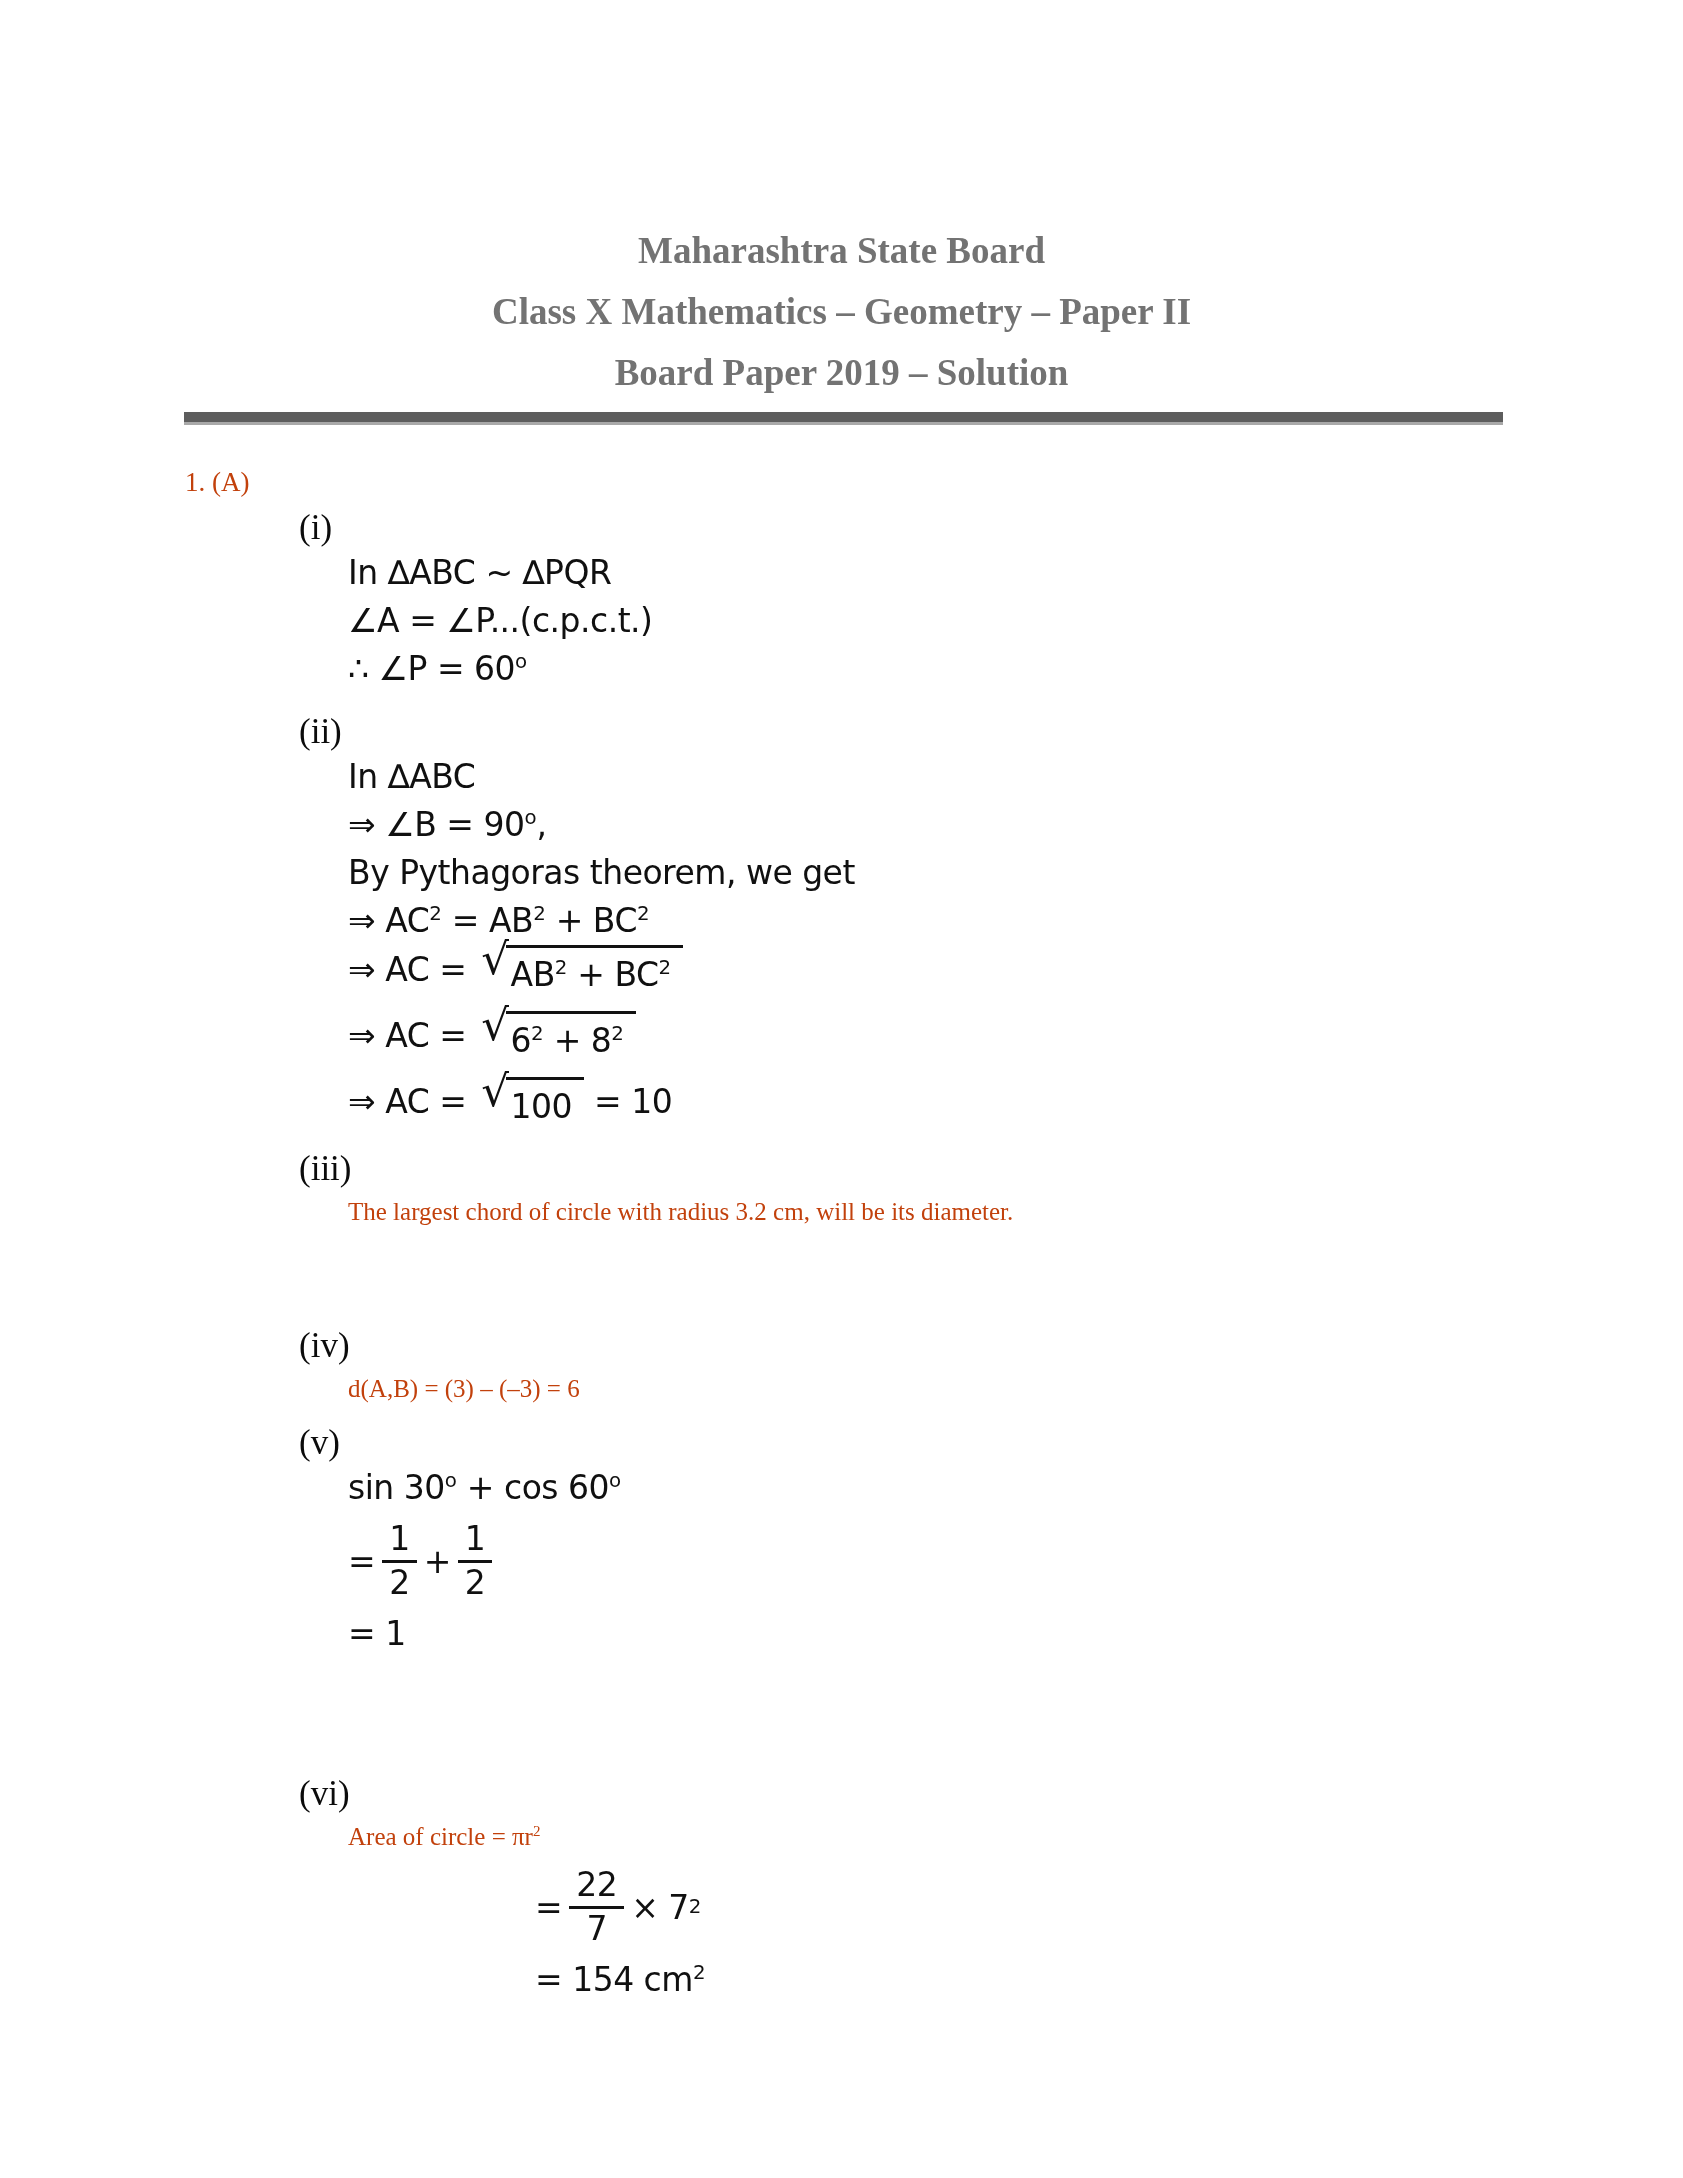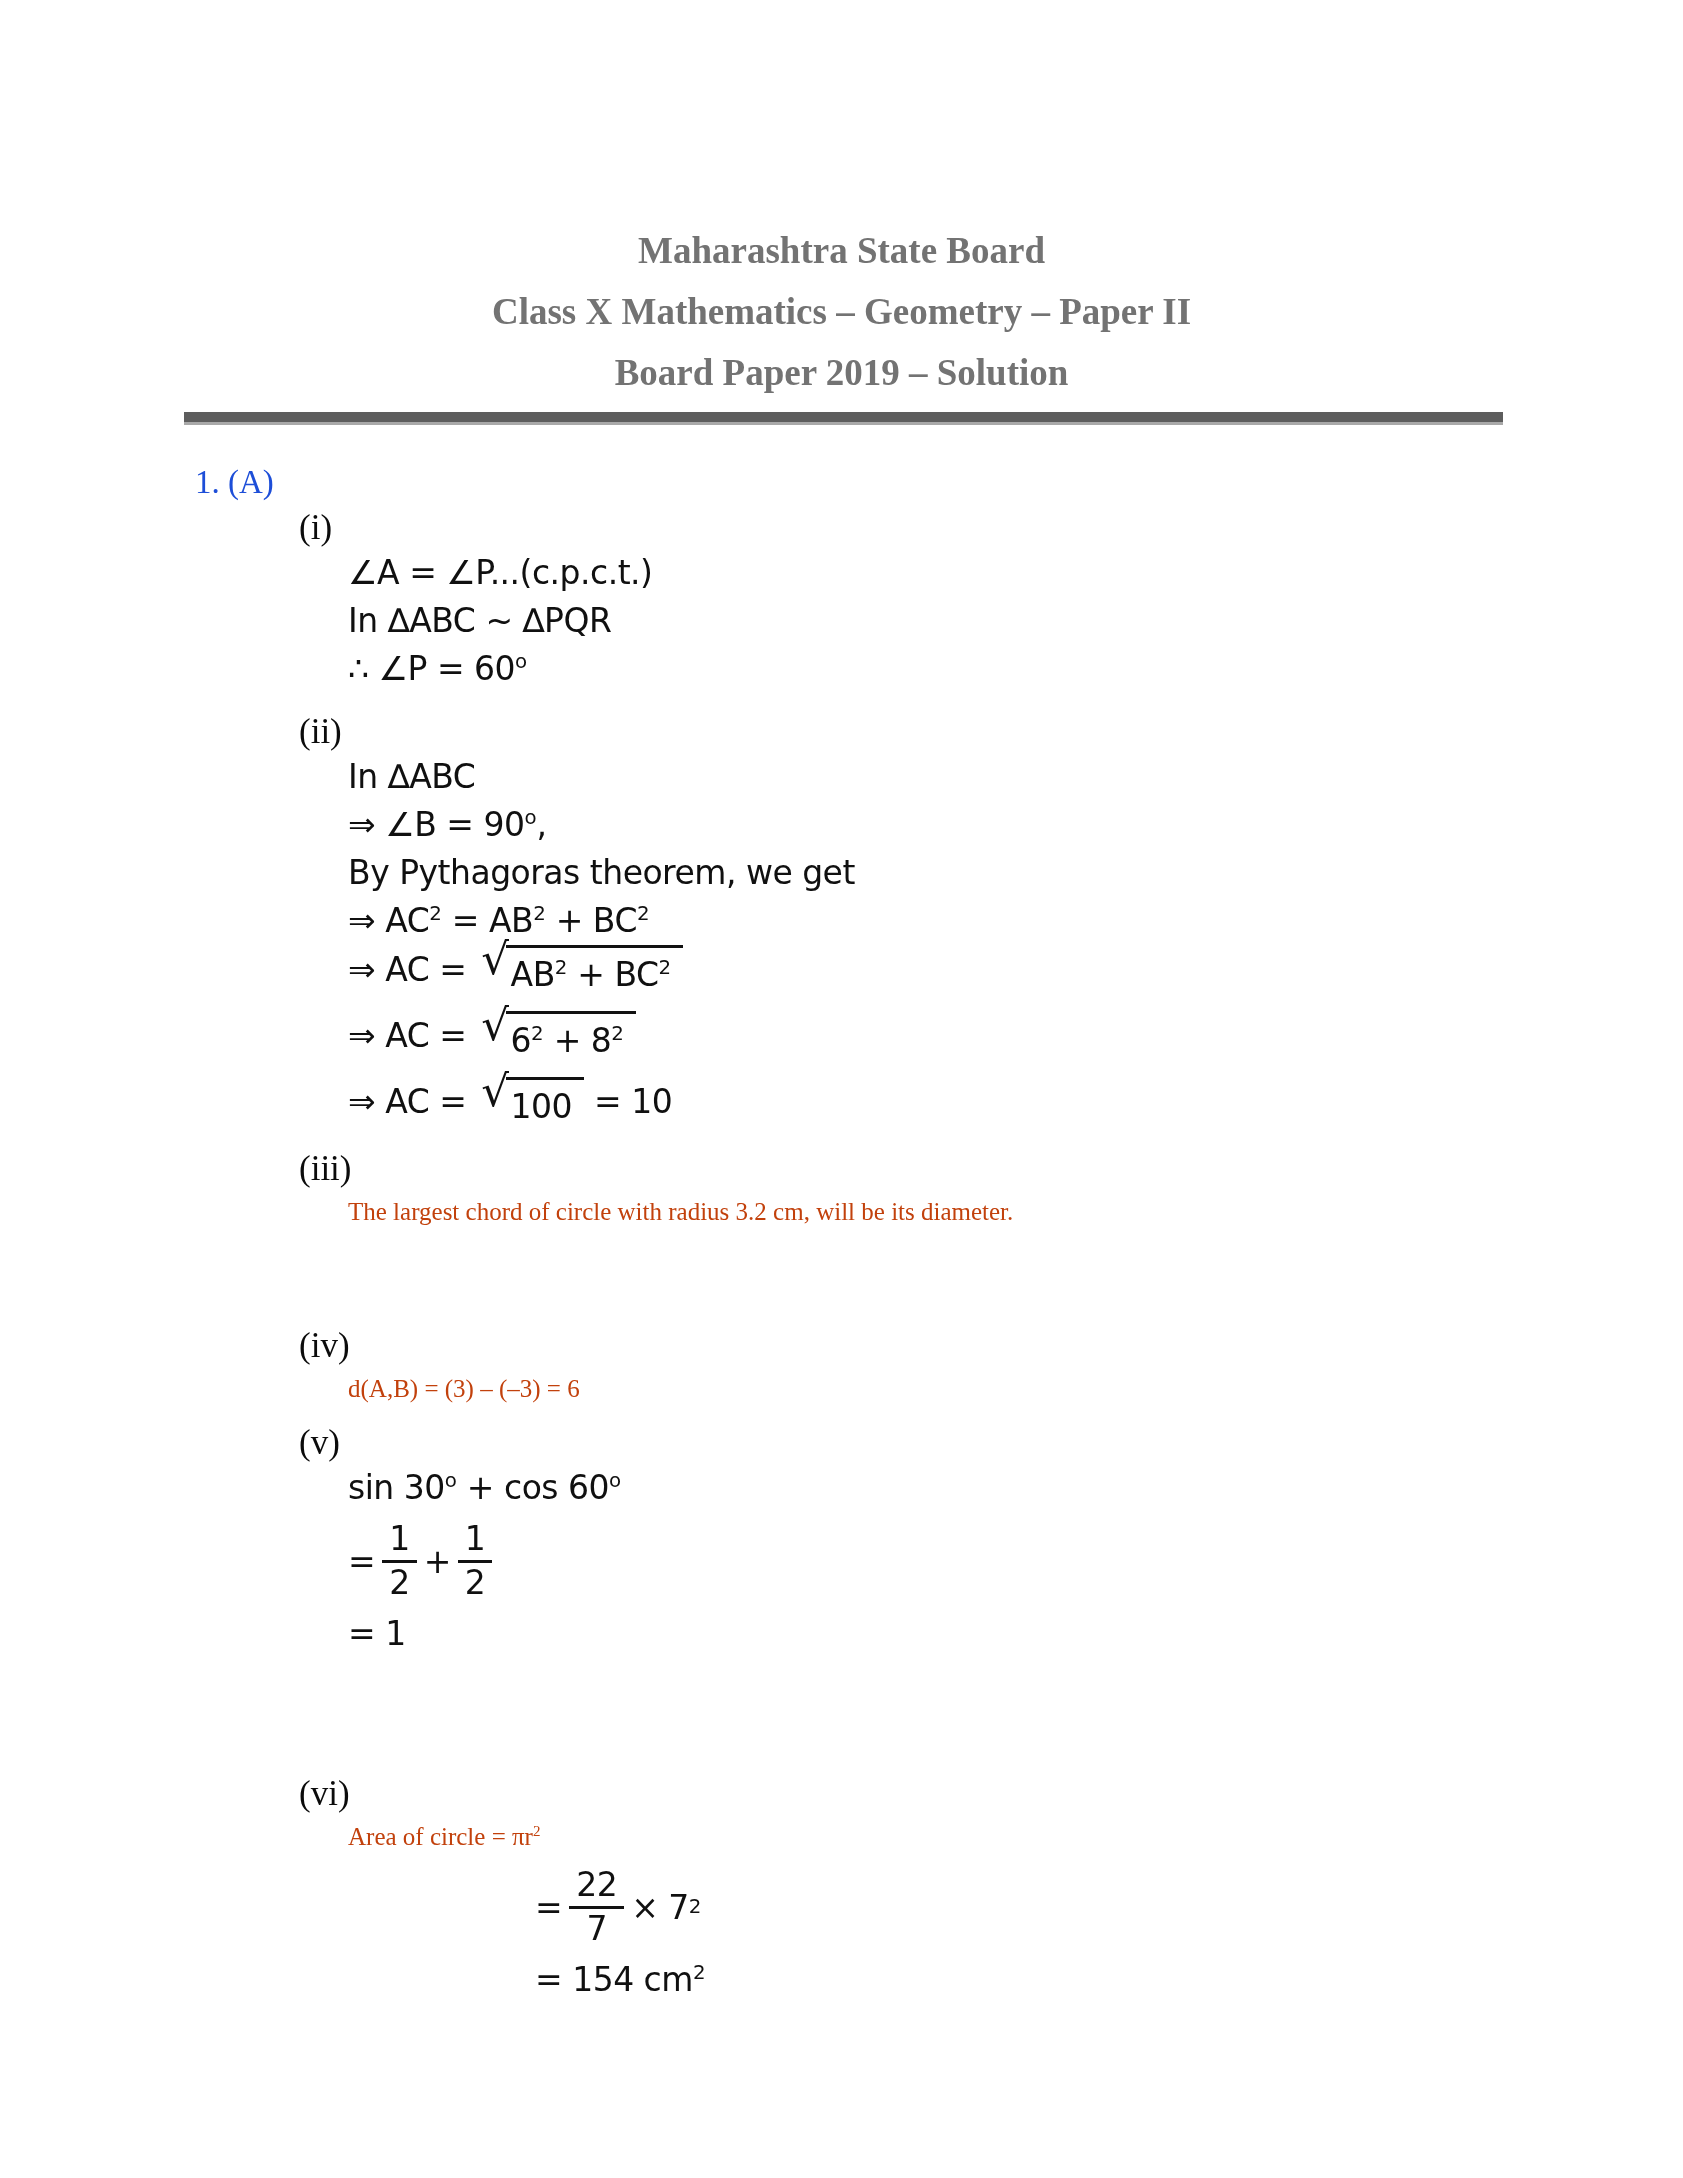--- a/index.html
+++ b/index.html
@@ -6,21 +6,21 @@
   .page{position:relative;width:1683px;height:2178px;background:#ffffff;overflow:hidden;color:#0b0b0b;}
 
   
   .header{position:absolute;top:220px;left:0;width:1683px;text-align:center;}
   .title{font-family:"Liberation Serif",serif;font-weight:700;font-size:37px;line-height:61px;color:#737373;}
 
   
   .divider{position:absolute;top:412px;left:184px;width:1319px;height:10px;background:#5d5d5d;border-bottom:3px solid #a9a9a9;}
 
   
-  .qnum{position:absolute;top:461px;left:195px;font-family:"Liberation Serif",serif;font-size:33px;line-height:42px;color:#1d4ed8;}
+  .qnum{position:absolute;top:461px;left:185px;font-family:"Liberation Serif",serif;font-size:27px;line-height:42px;color:#c2410c;}
 
   
   .sec{position:absolute;left:0;width:1683px;}
   .sec-0{top:507px;} .sec-1{top:711px;} .sec-2{top:1148px;}
   .sec-3{top:1325px;} .sec-4{top:1422px;} .sec-5{top:1725px;margin-top:48px;}
 
   .sec-label{margin-left:299px;font-family:"Liberation Serif",serif;font-size:35px;line-height:42px;color:#0b0b0b;}
 
   .line{margin-left:348px;}
   .line.serif{font-family:"Liberation Serif",serif;font-size:25px;line-height:43px;color:#c2410c;}
@@ -52,22 +52,22 @@
     <div class="title">Board Paper 2019 – Solution</div>
   </div>
 
   <div class="divider"></div>
 
   <div class="qnum">1. (A)</div>
 
   <div id="sections">
       <div class="sec sec-0">
         <div class="sec-label">(i)</div>
+        <div class="line math"><span>In ∆ABC ~ ∆PQR</span></div>
         <div class="line math"><span>∠A = ∠P...(c.p.c.t.)</span></div>
-        <div class="line math"><span>In ∆ABC ~ ∆PQR</span></div>
         <div class="line math"><span>∴ ∠P = 60</span><sup>o</sup></div>
       </div>
       <div class="sec sec-1">
         <div class="sec-label">(ii)</div>
         <div class="line math"><span>In ∆ABC</span></div>
         <div class="line math"><span>⇒ ∠B = 90</span><sup>o</sup><span>,</span></div>
         <div class="line math"><span>By Pythagoras theorem, we get</span></div>
         <div class="line math"><span>⇒ AC</span><sup>2</sup><span> = AB</span><sup>2</sup><span> + BC</span><sup>2</sup></div>
         <div class="line math"><span>⇒ AC = </span><span class="sqrt">
             <span class="rad">√</span>

